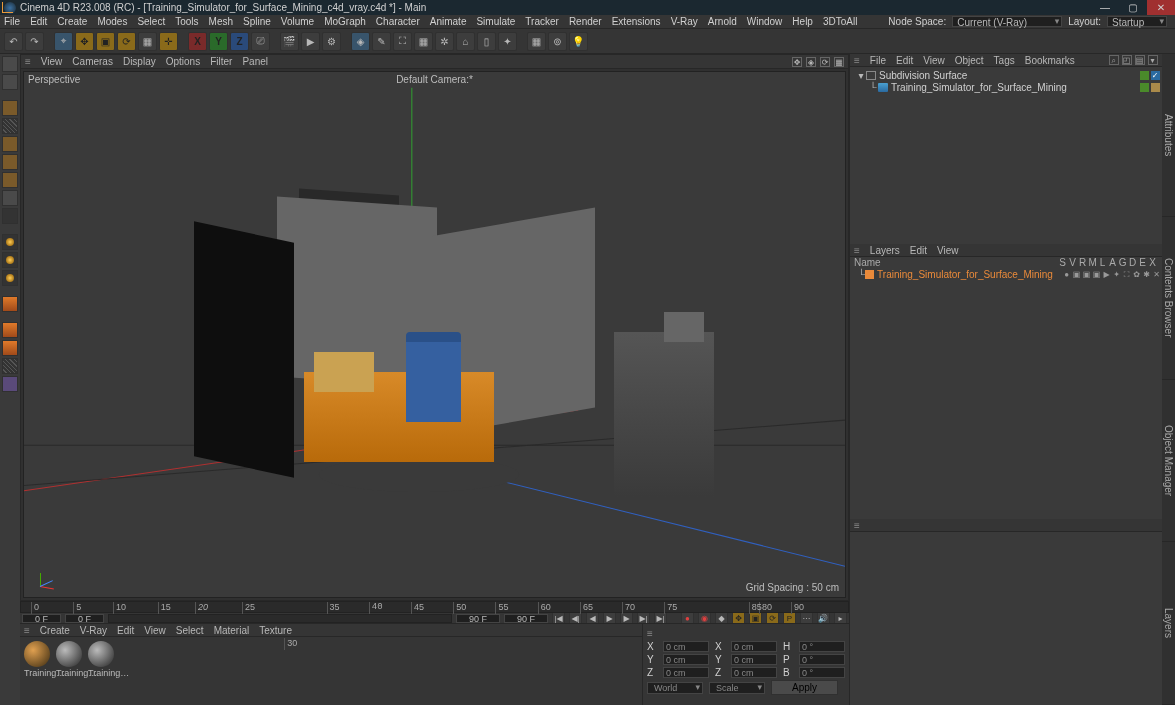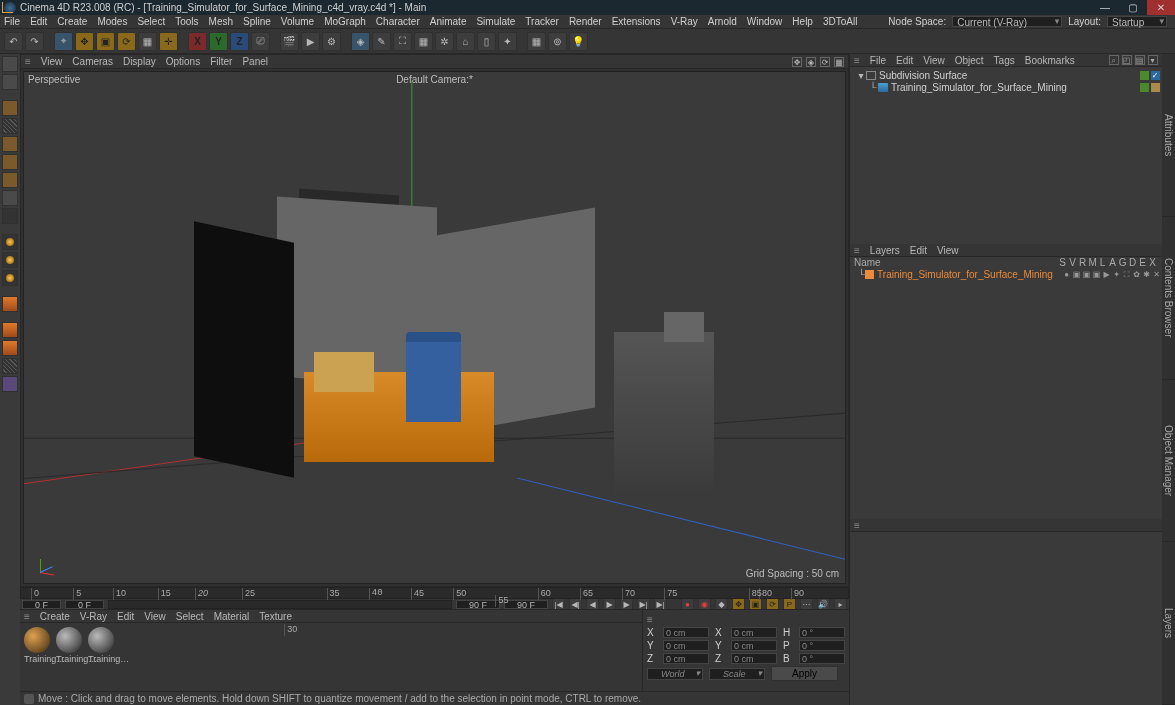--- a/index.html
+++ b/index.html
@@ -95,21 +95,21 @@
   .mat-chip { width:28px; text-align:center; font-size:9px; color:#bbb; }
   .mat-chip .ball { width:26px; height:26px; border-radius:50%; background:radial-gradient(circle at 35% 35%, #bbb, #222); margin-bottom:1px; }
   .mat-chip.c1 .ball { background:radial-gradient(circle at 35% 35%, #e0a050, #3a2a10); }
 
   
   .coord-panel { flex:1; background:#353535; border-left:1px solid #272727; display:flex; flex-direction:column; padding:4px; gap:2px; }
   .coord-row { display:flex; align-items:center; gap:6px; font-size:10px; }
   .coord-row label { color:#d0d0d0; width:10px; }
   .coord-in { background:#1f1f1f; border:1px solid #444; color:#888; width:46px; height:11px; padding:0 2px; font-size:9px; }
   .apply-btn { background:#4a4a4a; border:1px solid #303030; padding:1px 20px; font-size:10px; }
-  .sel-wide { background:#1f1f1f; border:1px solid #444; color:#888; width:56px; height:12px; font-size:9px; padding-left:13px; position:relative;font-style:italic; }
+  .sel-wide { background:#1f1f1f; border:1px solid #444; color:#888; width:56px; height:12px; font-size:9px; padding-left:6px; position:relative; }
   .sel-wide::after { content:"▾"; position:absolute; right:2px; top:-1px; font-size:9px; }
 
   .statusbar { height:14px; background:#353535; border-top:1px solid #272727; font-size:10px; color:#aaa; display:flex; align-items:center; padding-left:4px; }
   .sb-ic { width:10px; height:10px; background:#555; border-radius:2px; margin-right:4px; }
 
   
   .right-col { width:327px; background:#353535; border-left:1px solid #272727; display:flex; flex-direction:column; }
   .obj-menu, .layer-menu, .attr-head { height:13px; display:flex; align-items:center; gap:10px; padding:0 4px; font-size:10px; border-bottom:1px solid #272727; }
   .obj-menu .r-btns, .layer-menu .r-btns { margin-left:auto; display:flex; gap:3px; }
   .r-ic { width:10px; height:10px; border:1px solid #666; font-size:8px; line-height:9px; text-align:center; color:#aaa; }
@@ -311,21 +311,21 @@
           <div class="tick" style="left: 52.2222px;">5</div>
           <div class="tick" style="left: 92px;">10</div>
           <div class="tick" style="left: 136.667px;">15</div>
           <div class="tick" style="left: 174px; font-style: italic;">20</div>
           <div class="tick" style="left: 221.111px;">25</div>
           <div class="tick" style="left: 263.333px; margin-top: 36px;">30</div>
           <div class="tick" style="left: 305.556px;">35</div>
           <div class="tick" style="left: 347.778px; font-family: Liberation Mono, monospace;">40</div>
           <div class="tick" style="left: 390px;">45</div>
           <div class="tick" style="left: 432.222px;">50</div>
-          <div class="tick" style="left: 474.444px; margin-top: 7px;">55</div>
+          <div class="tick" style="left: 474.444px;">55</div>
           <div class="tick" style="left: 516.667px;">60</div>
           <div class="tick" style="left: 558.889px;">65</div>
           <div class="tick" style="left: 601.111px;">70</div>
           <div class="tick" style="left: 643.333px;">75</div>
           <div class="tick" style="left: 690px; margin-left: 48px;">80</div>
           <div class="tick" style="left: 727.778px;">85</div>
           <div class="tick" style="left: 770px;">90</div>
         </div>
       <div class="tl-row">
         <span class="tl-box">0 F</span>
@@ -409,24 +409,20 @@
           <input class="coord-in" value="0 °" style="">
         </div>
         <div class="coord-row">
           <div class="sel-wide">World</div>
           <div class="sel-wide">Scale</div>
           <button class="apply-btn">Apply</button>
         </div>
       </div>
     </div>
 
-    <div class="statusbar">
-      <div class="sb-ic"></div>
-      <span>Move : Click and drag to move elements. Hold down SHIFT to quantize movement / add to the selection in point mode, CTRL to remove.</span>
-    </div>
   </div>
 
   <div class="right-col">
     <div class="obj-menu">
       <span style="color:#888">≡</span>
       <span>File</span>
       <span>Edit</span>
       <span>View</span>
       <span>Object</span>
       <span>Tags</span>

